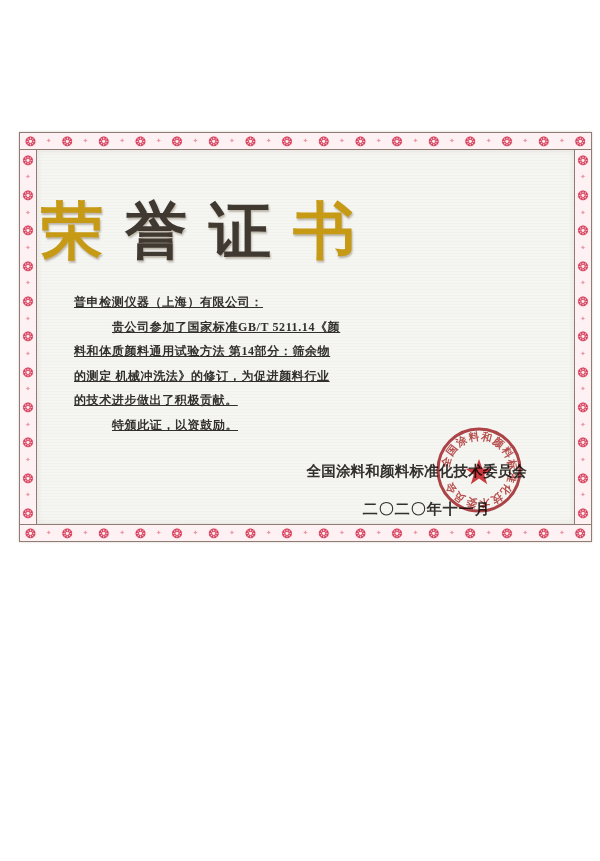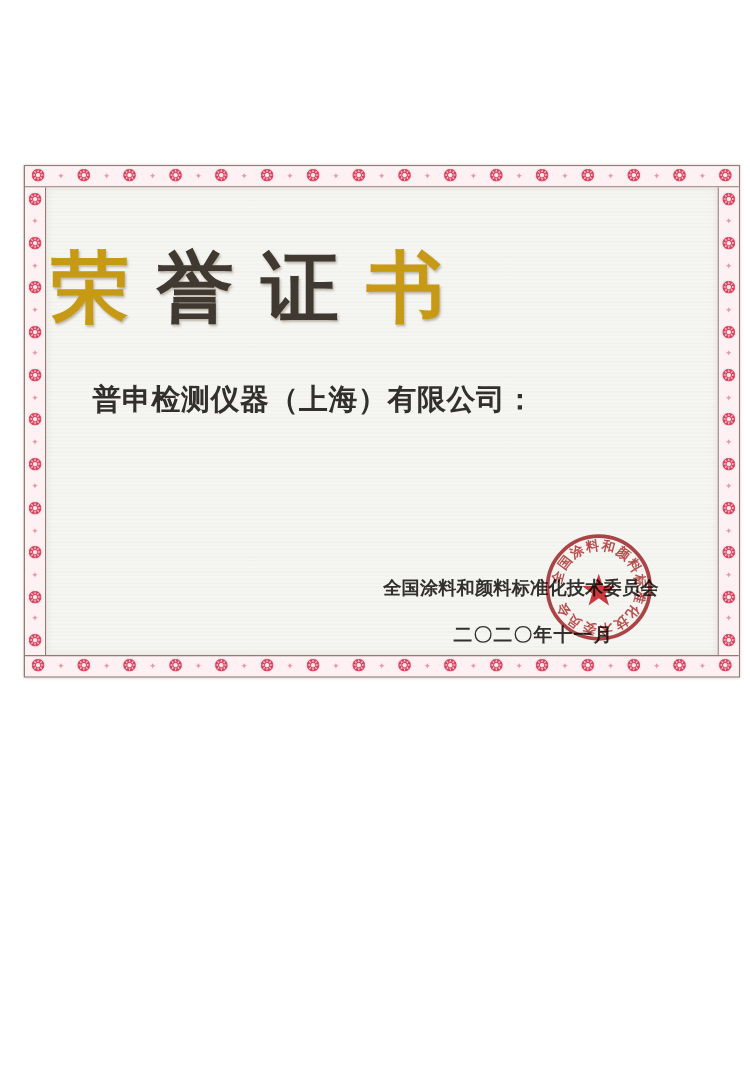--- a/index.html
+++ b/index.html
@@ -50,23 +50,23 @@
     transform:translateX(-7px); white-space:nowrap;
   }
   .tchar{
     display:inline-block; font-size:62px; line-height:70px; font-weight:bold;
     margin:0 11px; text-shadow:1px 2px 2px rgba(60,40,0,.30);
   }
   .tchar.gold{color:var(--gold);}
   .tchar.dark{color:var(--dark-char);}
   
   .body-block{
-    position:absolute; left:37px; right:26px; top:158px;
-    color:var(--body-text); font-size:23px; line-height:24.6px;
-    font-weight:bold; letter-spacing:.6px; white-space:nowrap;
+    position:absolute; left:37px; right:26px; top:140px;
+    color:var(--body-text); font-size:12px; line-height:24.6px;
+    font-weight:bold; letter-spacing:.6px; white-space:nowrap;text-decoration:underline;
   }
   .bline.indent{padding-left:38px;}
   
   .sig-block{
     position:absolute; right:47px; top:313px; text-align:center;
     color:var(--body-text); font-weight:bold;
   }
   .sig-issuer{font-size:14.5px; line-height:17px; letter-spacing:.2px; white-space:nowrap;}
   .sig-date{font-size:15px; line-height:18px; margin-top:20px; letter-spacing:1px; padding-left:20px; white-space:nowrap;}
   
@@ -193,20 +193,27 @@
       <span class="motif-small">✦</span>
       <span class="motif-big">❂</span>
     </div>
 
   <div class="paper">
 
     <div class="title"><span class="tchar gold">荣</span><span class="tchar dark">誉</span><span class="tchar dark">证</span><span class="tchar gold">书</span></div>
 
     <div class="body-block">
       <div class="bline">普申检测仪器（上海）有限公司：</div>
+      <div>
+          <div class="bline indent">贵公司参加了国家标准GB/T 5211.14《颜</div>
+          <div class="bline">料和体质颜料通用试验方法 第14部分：筛余物</div>
+          <div class="bline">的测定 机械冲洗法》的修订，为促进颜料行业</div>
+          <div class="bline">的技术进步做出了积极贡献。</div>
+          <div class="bline indent">特颁此证，以资鼓励。</div>
+        </div>
     </div>
 
     <div class="sig-block">
       <div class="sig-issuer">全国涂料和颜料标准化技术委员会</div>
       <div class="sig-date">二〇二〇年十一月</div>
     </div>
 
     <div class="seal">
       <svg viewBox="0 0 88 88">
         <defs>

